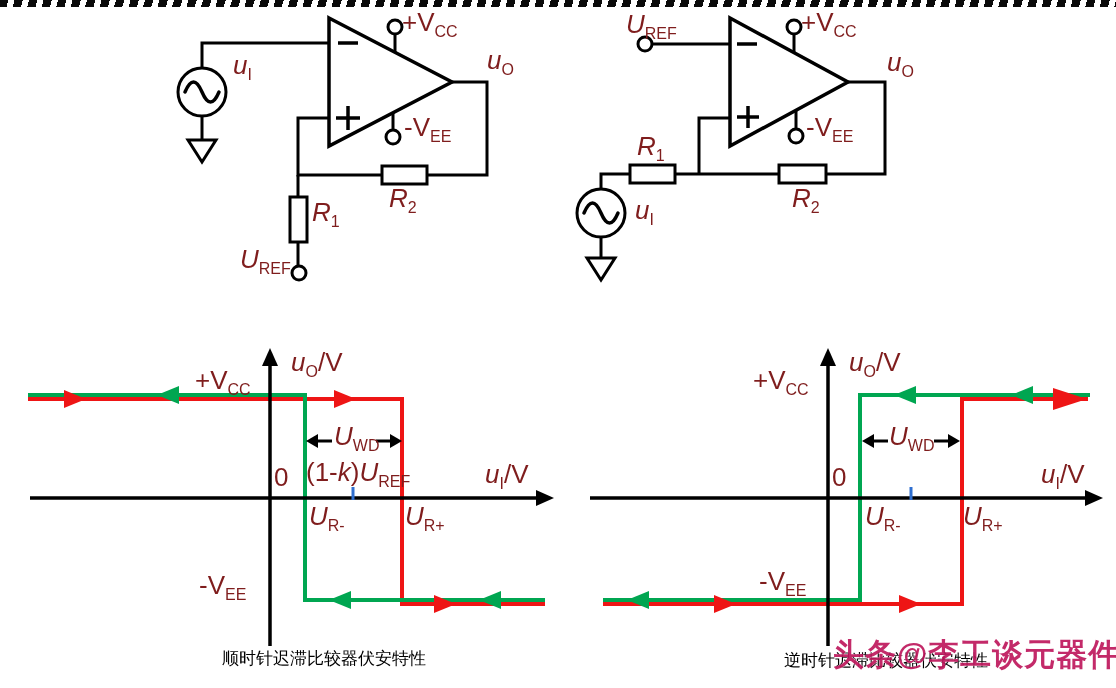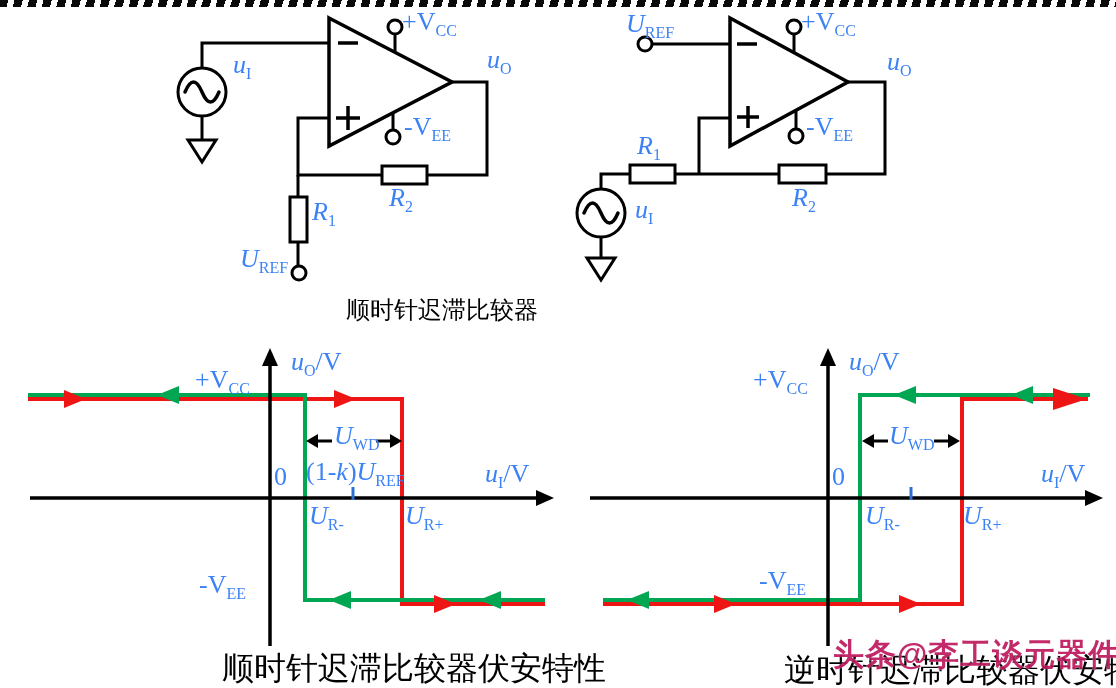--- a/index.html
+++ b/index.html
@@ -1,28 +1,28 @@
 <!DOCTYPE html>
 <html><head>
 <meta charset="utf-8">
 <style>
   html,body{margin:0;padding:0;background:#fff;}
   .stage{position:relative;width:1116px;height:688px;background:#ffffff;overflow:hidden;
          font-family:"Liberation Serif", serif;}
   .torn-edge{position:absolute;left:0;top:0;width:1116px;height:7px;
     background:repeating-linear-gradient(105deg,#0a0a0a 0 8px,#ffffff 8px 14px);}
   svg{position:absolute;left:0;top:0;}
-  .m{position:absolute;font-family:Liberation Serif, serif;font-size:26px;color:#3b82f6;
+  .m{position:absolute;font-family:Liberation Sans, sans-serif;font-size:26px;color:#7f1d1d;
      white-space:nowrap;line-height:1;}
   .m i{font-style:italic;}
   .m .rm{font-style:normal;}
   .m sub{font-size:16px;line-height:1;vertical-align:-6px;font-style:normal;}
   .cap{position:absolute;font-family:"Liberation Sans",sans-serif;font-size:24px;
        font-weight:500;color:#000;white-space:nowrap;line-height:1.2;}
-  .cap-big{font-size:32px;}
+  .cap-big{font-size:17px;}
   .watermark{position:absolute;font-family:"Liberation Sans",sans-serif;font-size:31px;
        font-weight:700;color:#be185d;opacity:.92;white-space:nowrap;letter-spacing:1px;
        text-shadow:0 0 1px #ffffff;}
 </style>
 </head>
 <body>
 
 <div class="stage">
 
   <div class="torn-edge"></div>
@@ -126,21 +126,20 @@
     </g>
   </svg>
 
   <span class="m" style="left:233px;top:52px"><i>u</i><sub>I</sub></span>
   <span class="m" style="left:402px;top:9px"><span class="rm">+V</span><sub>CC</sub></span>
   <span class="m" style="left:487px;top:47px"><i>u</i><sub>O</sub></span>
   <span class="m" style="left:404px;top:114px"><span class="rm">-V</span><sub>EE</sub></span>
   <span class="m" style="left:312px;top:199px"><i>R</i><sub>1</sub></span>
   <span class="m" style="left:389px;top:185px"><i>R</i><sub>2</sub></span>
   <span class="m" style="left:240px;top:246px"><i>U</i><sub>REF</sub></span>
-  <span class="cap" style="left:346px;top:296px">顺时针迟滞比较器</span>
 
   <span class="m" style="left:626px;top:11px"><i>U</i><sub>REF</sub></span>
   <span class="m" style="left:801px;top:9px"><span class="rm">+V</span><sub>CC</sub></span>
   <span class="m" style="left:887px;top:49px"><i>u</i><sub>O</sub></span>
   <span class="m" style="left:806px;top:114px"><span class="rm">-V</span><sub>EE</sub></span>
   <span class="m" style="left:637px;top:133px"><i>R</i><sub>1</sub></span>
   <span class="m" style="left:792px;top:185px"><i>R</i><sub>2</sub></span>
   <span class="m" style="left:635px;top:197px"><i>u</i><sub>I</sub></span>
 
   <span class="m" style="left:195px;top:367px"><span class="rm">+V</span><sub>CC</sub></span>

